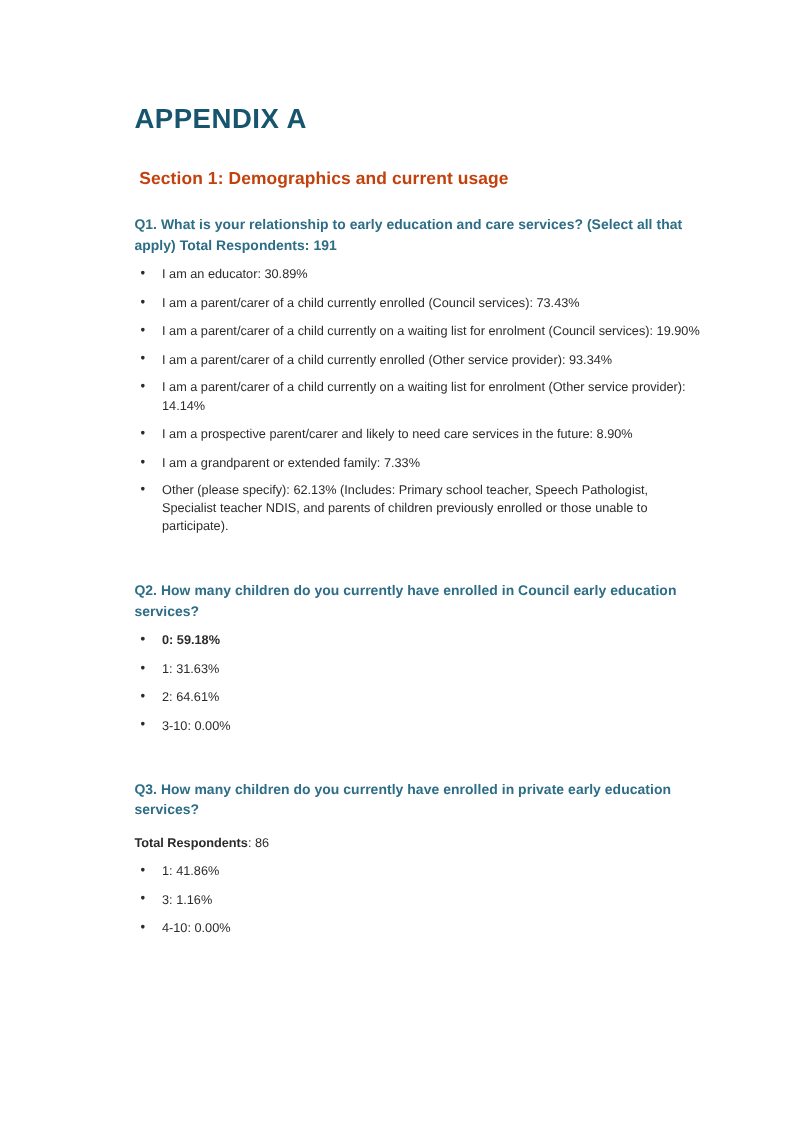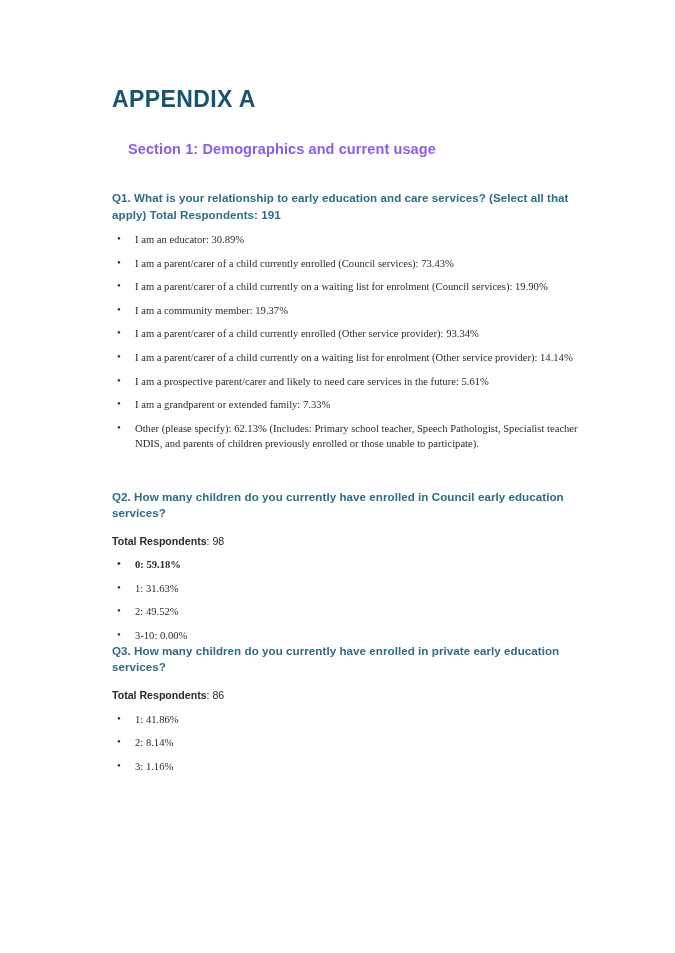--- a/index.html
+++ b/index.html
@@ -34,54 +34,53 @@
     font-size: 23px;
     font-weight: bold;
     color: #17556e;
     letter-spacing: 0.4px;
     margin: 0 0 0 0;
     line-height: 1.2;
   }
   .section-title {
     font-size: 14.5px;
     font-weight: bold;
-    color: #8b5cf6;
+    color: #c2410c;
     letter-spacing: 0.1px;
-    margin: 26px 0 0 16px;
+    margin: 26px 0 0 4px;
     line-height: 1.3;
   }
   .q-heading {
     font-size: 11.6px;
     font-weight: bold;
     color: #2d6d86;
     line-height: 1.42;
     margin: 0;
     letter-spacing: 0.05px;
   }
 
   
   .question-block { margin-top: 0; }
-  .q1-block { margin-top: 32px; }
+  .q1-block { margin-top: 22px; }
   .q2-block { margin-top: 38px; }
-  .q3-block { }
+  .q3-block { margin-top: 38px; }
 
   .total-line {
     font-size: 10.6px;
     color: #2b2b2b;
     margin: 12px 0 0 0;
     line-height: 1.4;
   }
   .total-line .label { font-weight: bold; }
 
   
   ul.bullets {
     list-style: none;
     margin: 9px 0 0 0;
     padding: 0;
-    font-family: Liberation Serif, serif;
   }
   ul.bullets li {
     position: relative;
     font-size: 10.6px;
     color: #2b2b2b;
     line-height: 1.42;
     padding-left: 23px;
     margin-bottom: 8.5px;
   }
   ul.bullets li:before {
@@ -108,48 +107,44 @@
     <h1 class="appendix-title">APPENDIX A</h1>
 
     <h2 class="section-title">Section 1: Demographics and current usage</h2>
 
     <div class="question-block q1-block">
       <p class="q-heading">Q1. What is your relationship to early education and care services? (Select all that apply) Total Respondents: 191</p>
       <ul class="bullets q1-list">
         <li>I am an educator: 30.89%</li>
         <li>I am a parent/carer of a child currently enrolled (Council services): 73.43%</li>
         <li>I am a parent/carer of a child currently on a waiting list for enrolment (Council services): 19.90%</li>
-        <li>I am a community member: 19.37%</li>
         <li>I am a parent/carer of a child currently enrolled (Other service provider): 93.34%</li>
         <li>I am a parent/carer of a child currently on a waiting list for enrolment (Other service provider): 14.14%</li>
-        <li>I am a prospective parent/carer and likely to need care services in the future: 5.61%</li>
+        <li>I am a prospective parent/carer and likely to need care services in the future: 8.90%</li>
         <li>I am a grandparent or extended family: 7.33%</li>
         <li>Other (please specify): 62.13% (Includes: Primary school teacher, Speech Pathologist, Specialist teacher NDIS, and parents of children previously enrolled or those unable to participate).</li>
       </ul>
     </div>
 
     <div class="question-block q2-block">
       <p class="q-heading">Q2. How many children do you currently have enrolled in Council early education services?</p>
-      <p class="total-line">
-        <span class="label">Total Respondents</span><span>: 98</span>
-      </p>
       <ul class="bullets q2-list">
         <li class="bold">0: 59.18%</li>
         <li>1: 31.63%</li>
-        <li>2: 49.52%</li>
+        <li>2: 64.61%</li>
         <li>3-10: 0.00%</li>
       </ul>
     </div>
 
     <div class="question-block q3-block">
       <p class="q-heading">Q3. How many children do you currently have enrolled in private early education services?</p>
       <p class="total-line">
         <span class="label">Total Respondents</span><span>: 86</span>
       </p>
       <ul class="bullets q3-list">
         <li>1: 41.86%</li>
-        <li>2: 8.14%</li>
         <li>3: 1.16%</li>
+        <li>4-10: 0.00%</li>
       </ul>
     </div>
 
   </div>
 </div>
 
 </body></html>

